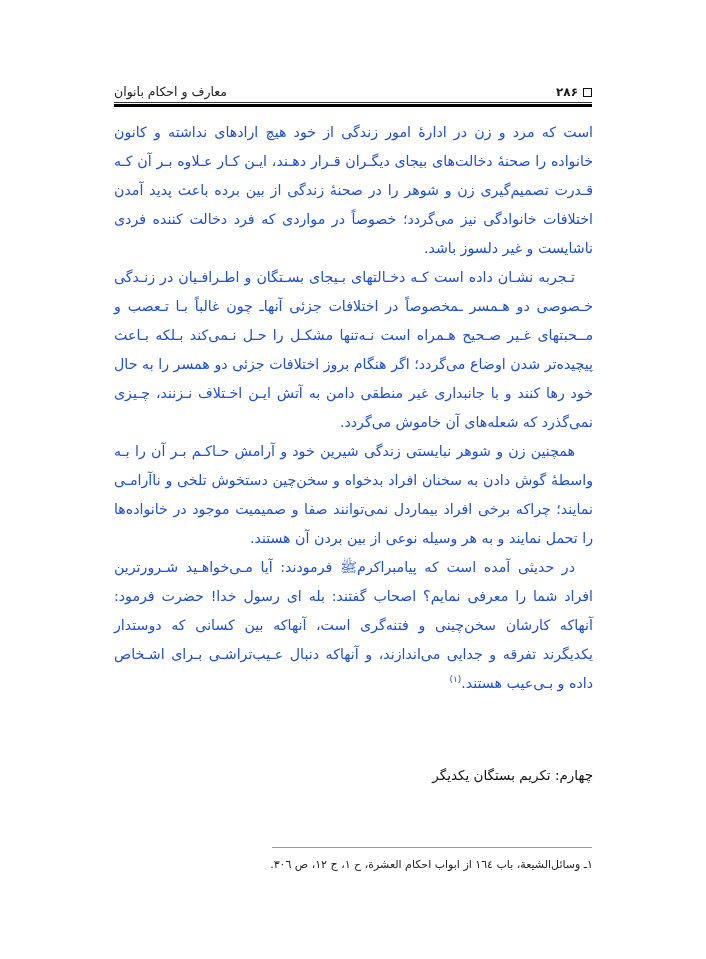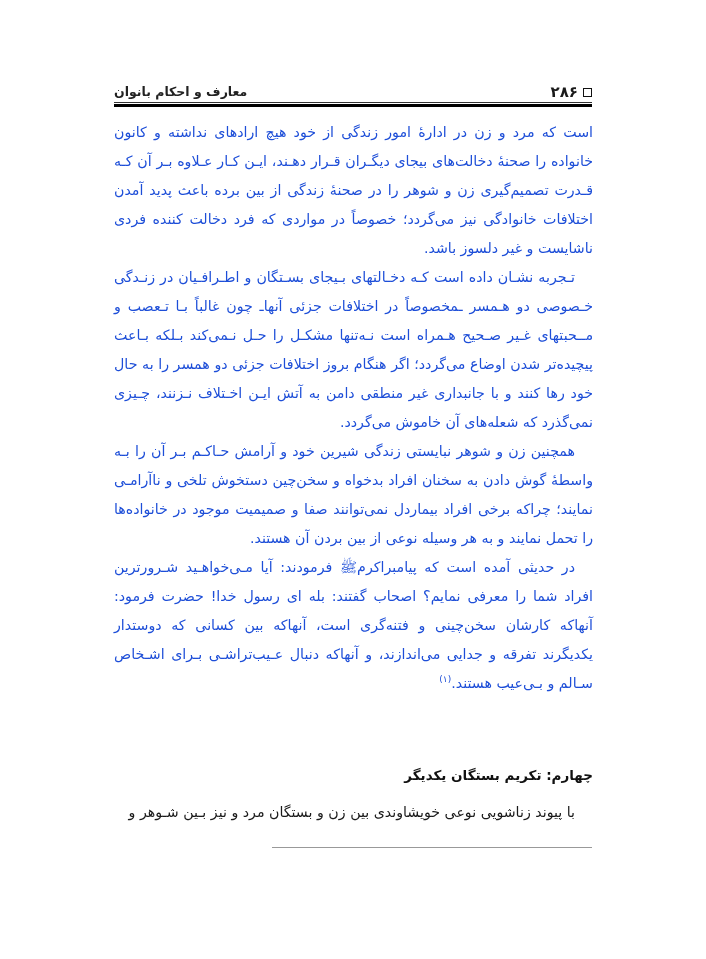--- a/index.html
+++ b/index.html
@@ -33,33 +33,33 @@
     justify-content: space-between;
     align-items: flex-end;
     font-size: 12.5px;
     line-height: 16px;
   }
   .page-number-wrap {
     display: flex;
     align-items: center;
     direction: rtl;
     font-weight: bold;
-    font-size: 15px;
+    font-size: 12px;
   }
   .box-icon {
     display: inline-block;
     width: 9px;
     height: 9px;
     border: 1.3px solid #111;
     margin-left: 5px;
     box-sizing: border-box;
   }
   .header-title {
     font-size: 12.5px;
-    font-weight: bold;
+    font-weight: normal;
     color: #222;
   }
   .header-rule-thin {
     position: absolute;
     left: 114px;
     width: 478px;
     top: 102px;
     height: 0;
     border-top: 0.8px solid #333;
   }
@@ -93,21 +93,21 @@
     font-size: 9px;
     vertical-align: super;
     line-height: 0;
   }
   .section-heading {
     position: absolute;
     left: 114px;
     width: 479px;
     top: 764px;
     direction: rtl;
-    font-weight: bold;
+    font-weight: normal;
     font-size: 13.5px;
     line-height: 22px;
     color: #111;
   }
   .section-body {
     position: absolute;
     left: 114px;
     width: 479px;
     top: 798px;
     direction: rtl;
@@ -147,21 +147,21 @@
     </div>
     <div class="header-title">معارف و احکام بانوان</div>
   </div>
   <div class="header-rule-thin"></div>
   <div class="header-rule-thick"></div>
 
   <div class="body-text">
     <p><span>است که مرد و زن در ادارهٔ امور زندگی از خود هیچ ارادهای نداشته و کانون خانواده را صحنهٔ دخالت‌های بیجای دیگـران قـرار دهـند، ایـن کـار عـلاوه بـر آن کـه قـدرت تصمیم‌گیری زن و شوهر را در صحنهٔ زندگی از بین برده باعث پدید آمدن اختلافات خانوادگی نیز می‌گردد؛ خصوصاً در مواردی که فرد دخالت کننده فردی ناشایست و غیر دلسوز باشد.</span></p>
     <p class="indent"><span>تـجربه نشـان داده است کـه دخـالتهای بـیجای بسـتگان و اطـرافـیان در زنـدگی خـصوصی دو هـمسر ـمخصوصاً در اختلافات جزئی آنهاـ چون غالباً بـا تـعصب و مــحبتهای غـیر صـحیح هـمراه است نـه‌تنها مشکـل را حـل نـمی‌کند بـلکه بـاعث پیچیده‌تر شدن اوضاع می‌گردد؛ اگر هنگام بروز اختلافات جزئی دو همسر را به حال خود رها کنند و با جانبداری غیر منطقی دامن به آتش ایـن اخـتلاف نـزنند، چـیزی نمی‌گذرد که شعله‌های آن خاموش می‌گردد.</span></p>
     <p class="indent"><span>همچنین زن و شوهر نبایستی زندگی شیرین خود و آرامش حـاکـم بـر آن را بـه واسطهٔ گوش دادن به سخنان افراد بدخواه و سخن‌چین دستخوش تلخی و ناآرامـی نمایند؛ چراکه برخی افراد بیماردل نمی‌توانند صفا و صمیمیت موجود در خانواده‌ها را تحمل نمایند و به هر وسیله نوعی از بین بردن آن هستند.</span></p>
-    <p class="indent"><span>در حدیثی آمده است که پیامبراکرمﷺ فرمودند: آیا مـی‌خواهـید شـرورترین افراد شما را معرفی نمایم؟ اصحاب گفتند: بله ای رسول خدا! حضرت فرمود: آنهاکه کارشان سخن‌چینی و فتنه‌گری است، آنهاکه بین کسانی که دوستدار یکدیگرند تفرقه و جدایی می‌اندازند، و آنهاکه دنبال عـیب‌تراشـی بـرای اشـخاص سـالم و بـی‌عیب هستند.</span><span class="sup">(۱)</span></p>
+    <p class="indent"><span>در حدیثی آمده است که پیامبراکرمﷺ فرمودند: آیا مـی‌خواهـید شـرورترین افراد شما را معرفی نمایم؟ اصحاب گفتند: بله ای رسول خدا! حضرت فرمود: آنهاکه کارشان سخن‌چینی و فتنه‌گری است، آنهاکه بین کسانی که دوستدار یکدیگرند تفرقه و جدایی می‌اندازند، و آنهاکه دنبال عـیب‌تراشـی بـرای اشـخاص داده و بـی‌عیب هستند.</span><span class="sup">(۱)</span></p>
   </div>
 
   <div class="section-heading">چهارم: تکریم بستگان یکدیگر</div>
-  <div class="section-body">با پیوند زناشویی نوعی خویشاوندی بین زن و بستگان مرد و نیز بـین شـوهر و</div>
 
   <div class="footnote-rule"></div>
+  <div class="footnote">۱ـ وسائل‌الشیعة، باب ١٦٤ از ابواب احکام العشرة، ح ١، ج ١٢، ص ٣٠٦.</div>
 
 </div>
 
 </body></html>

